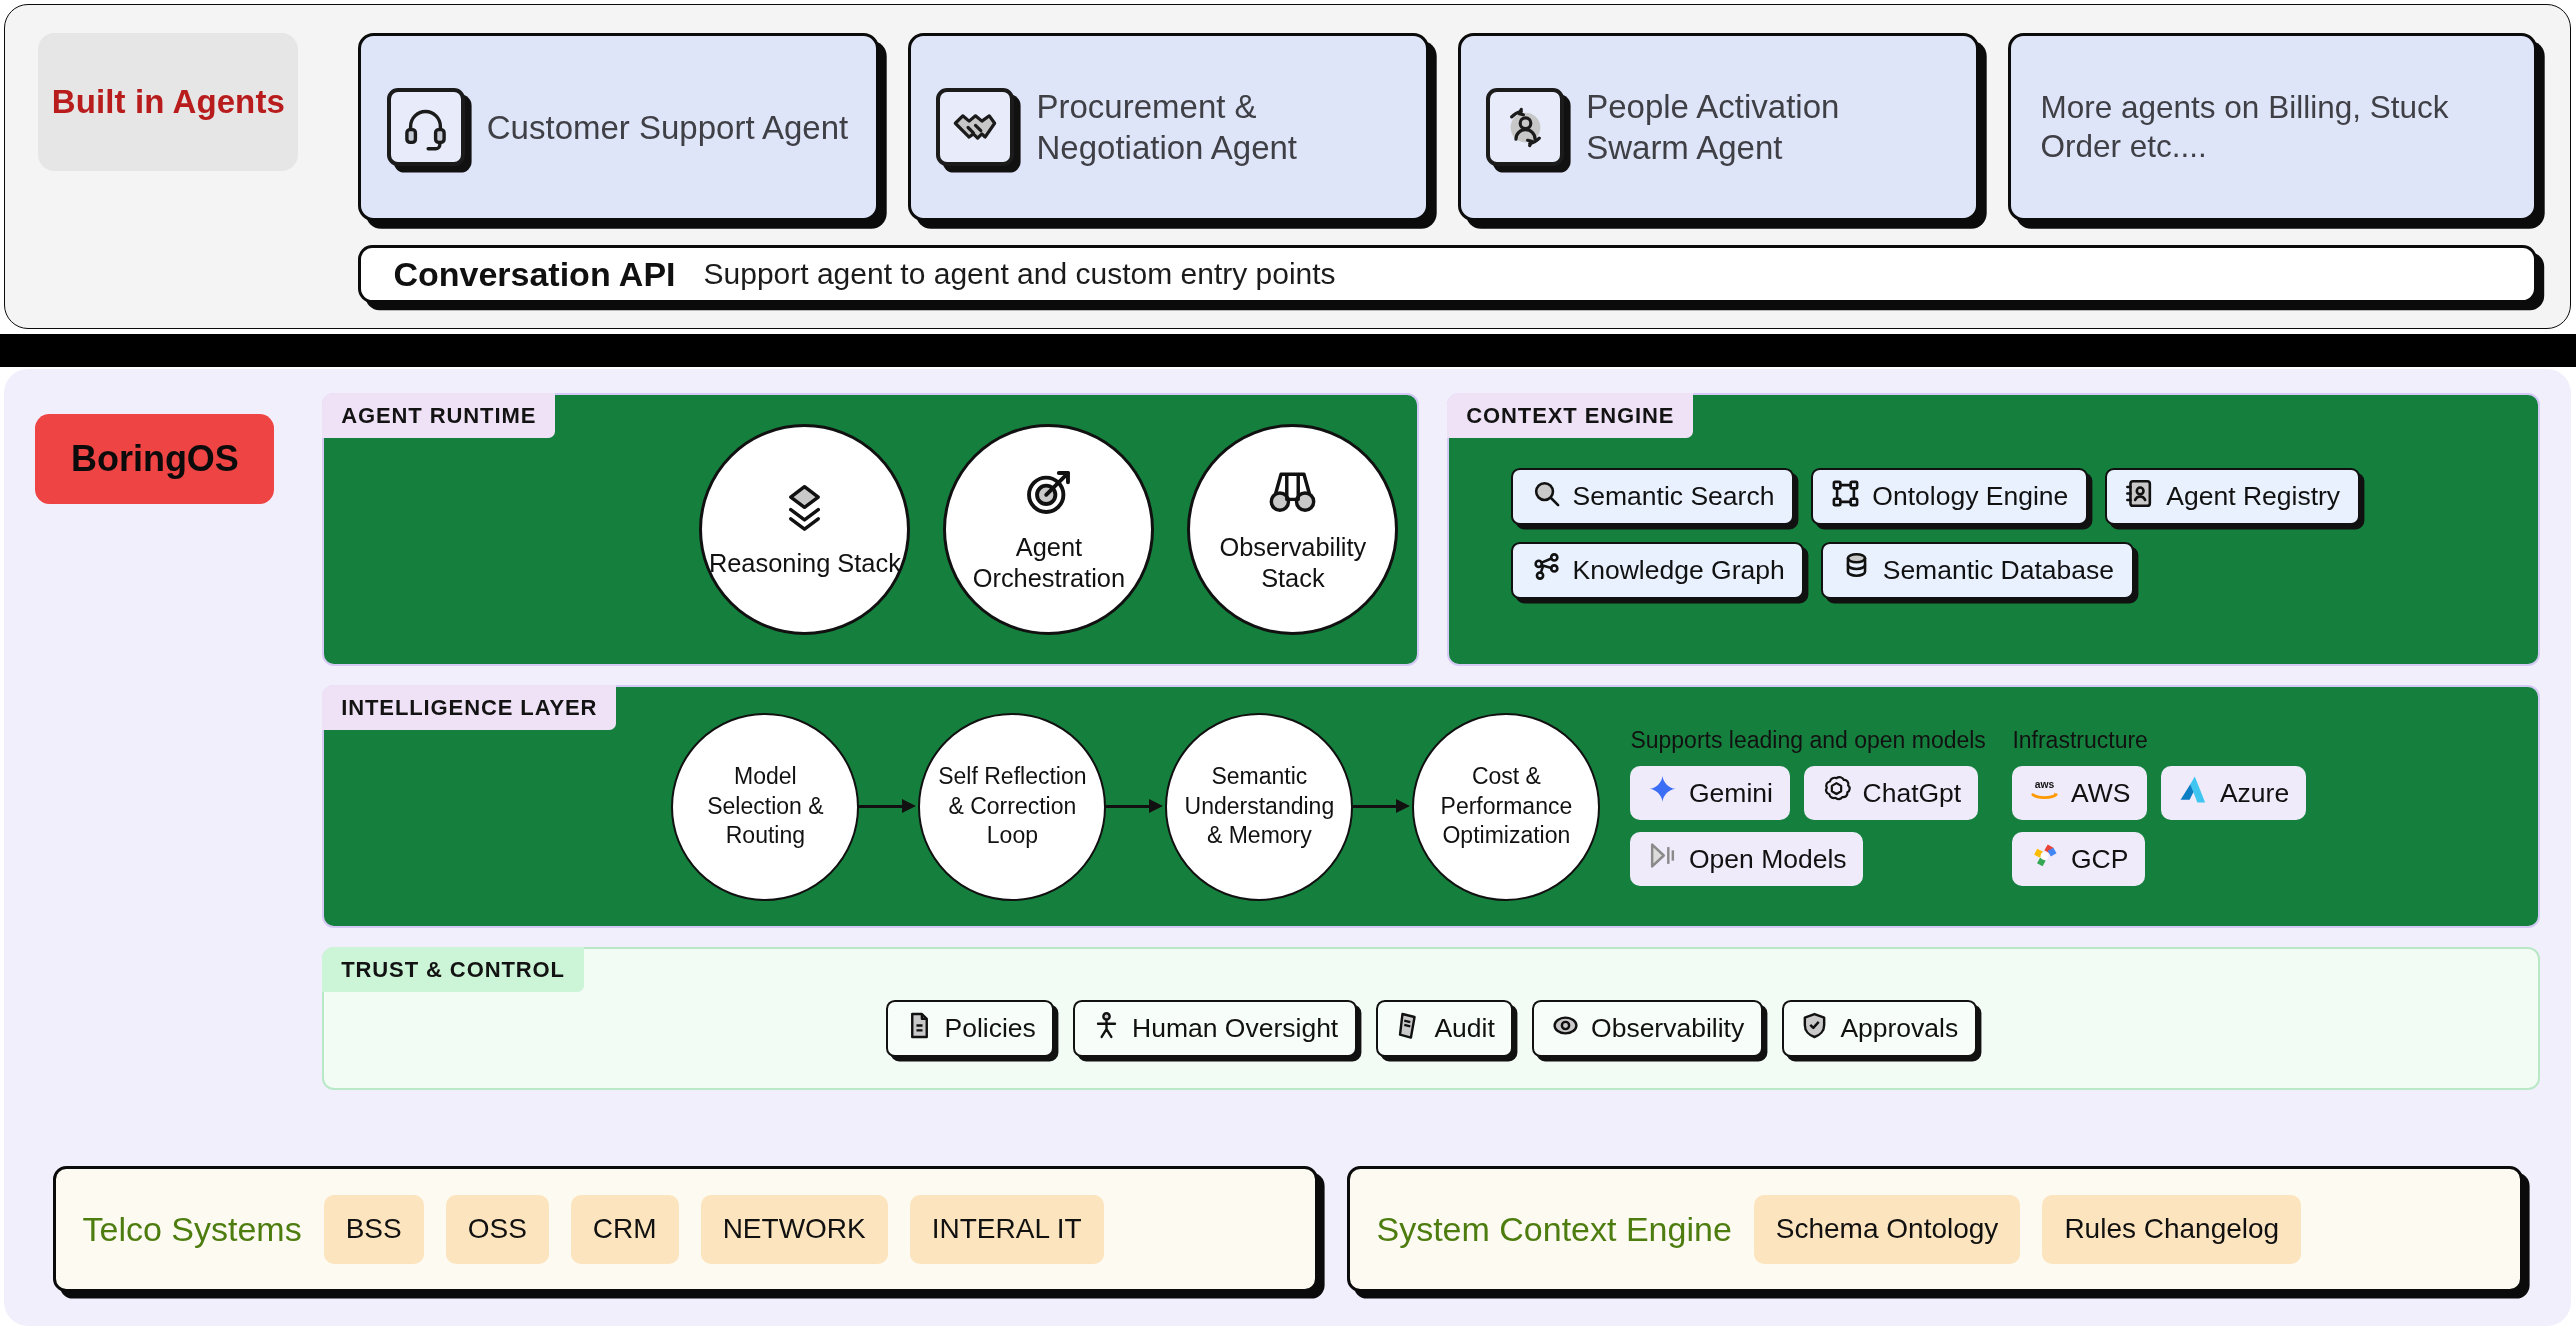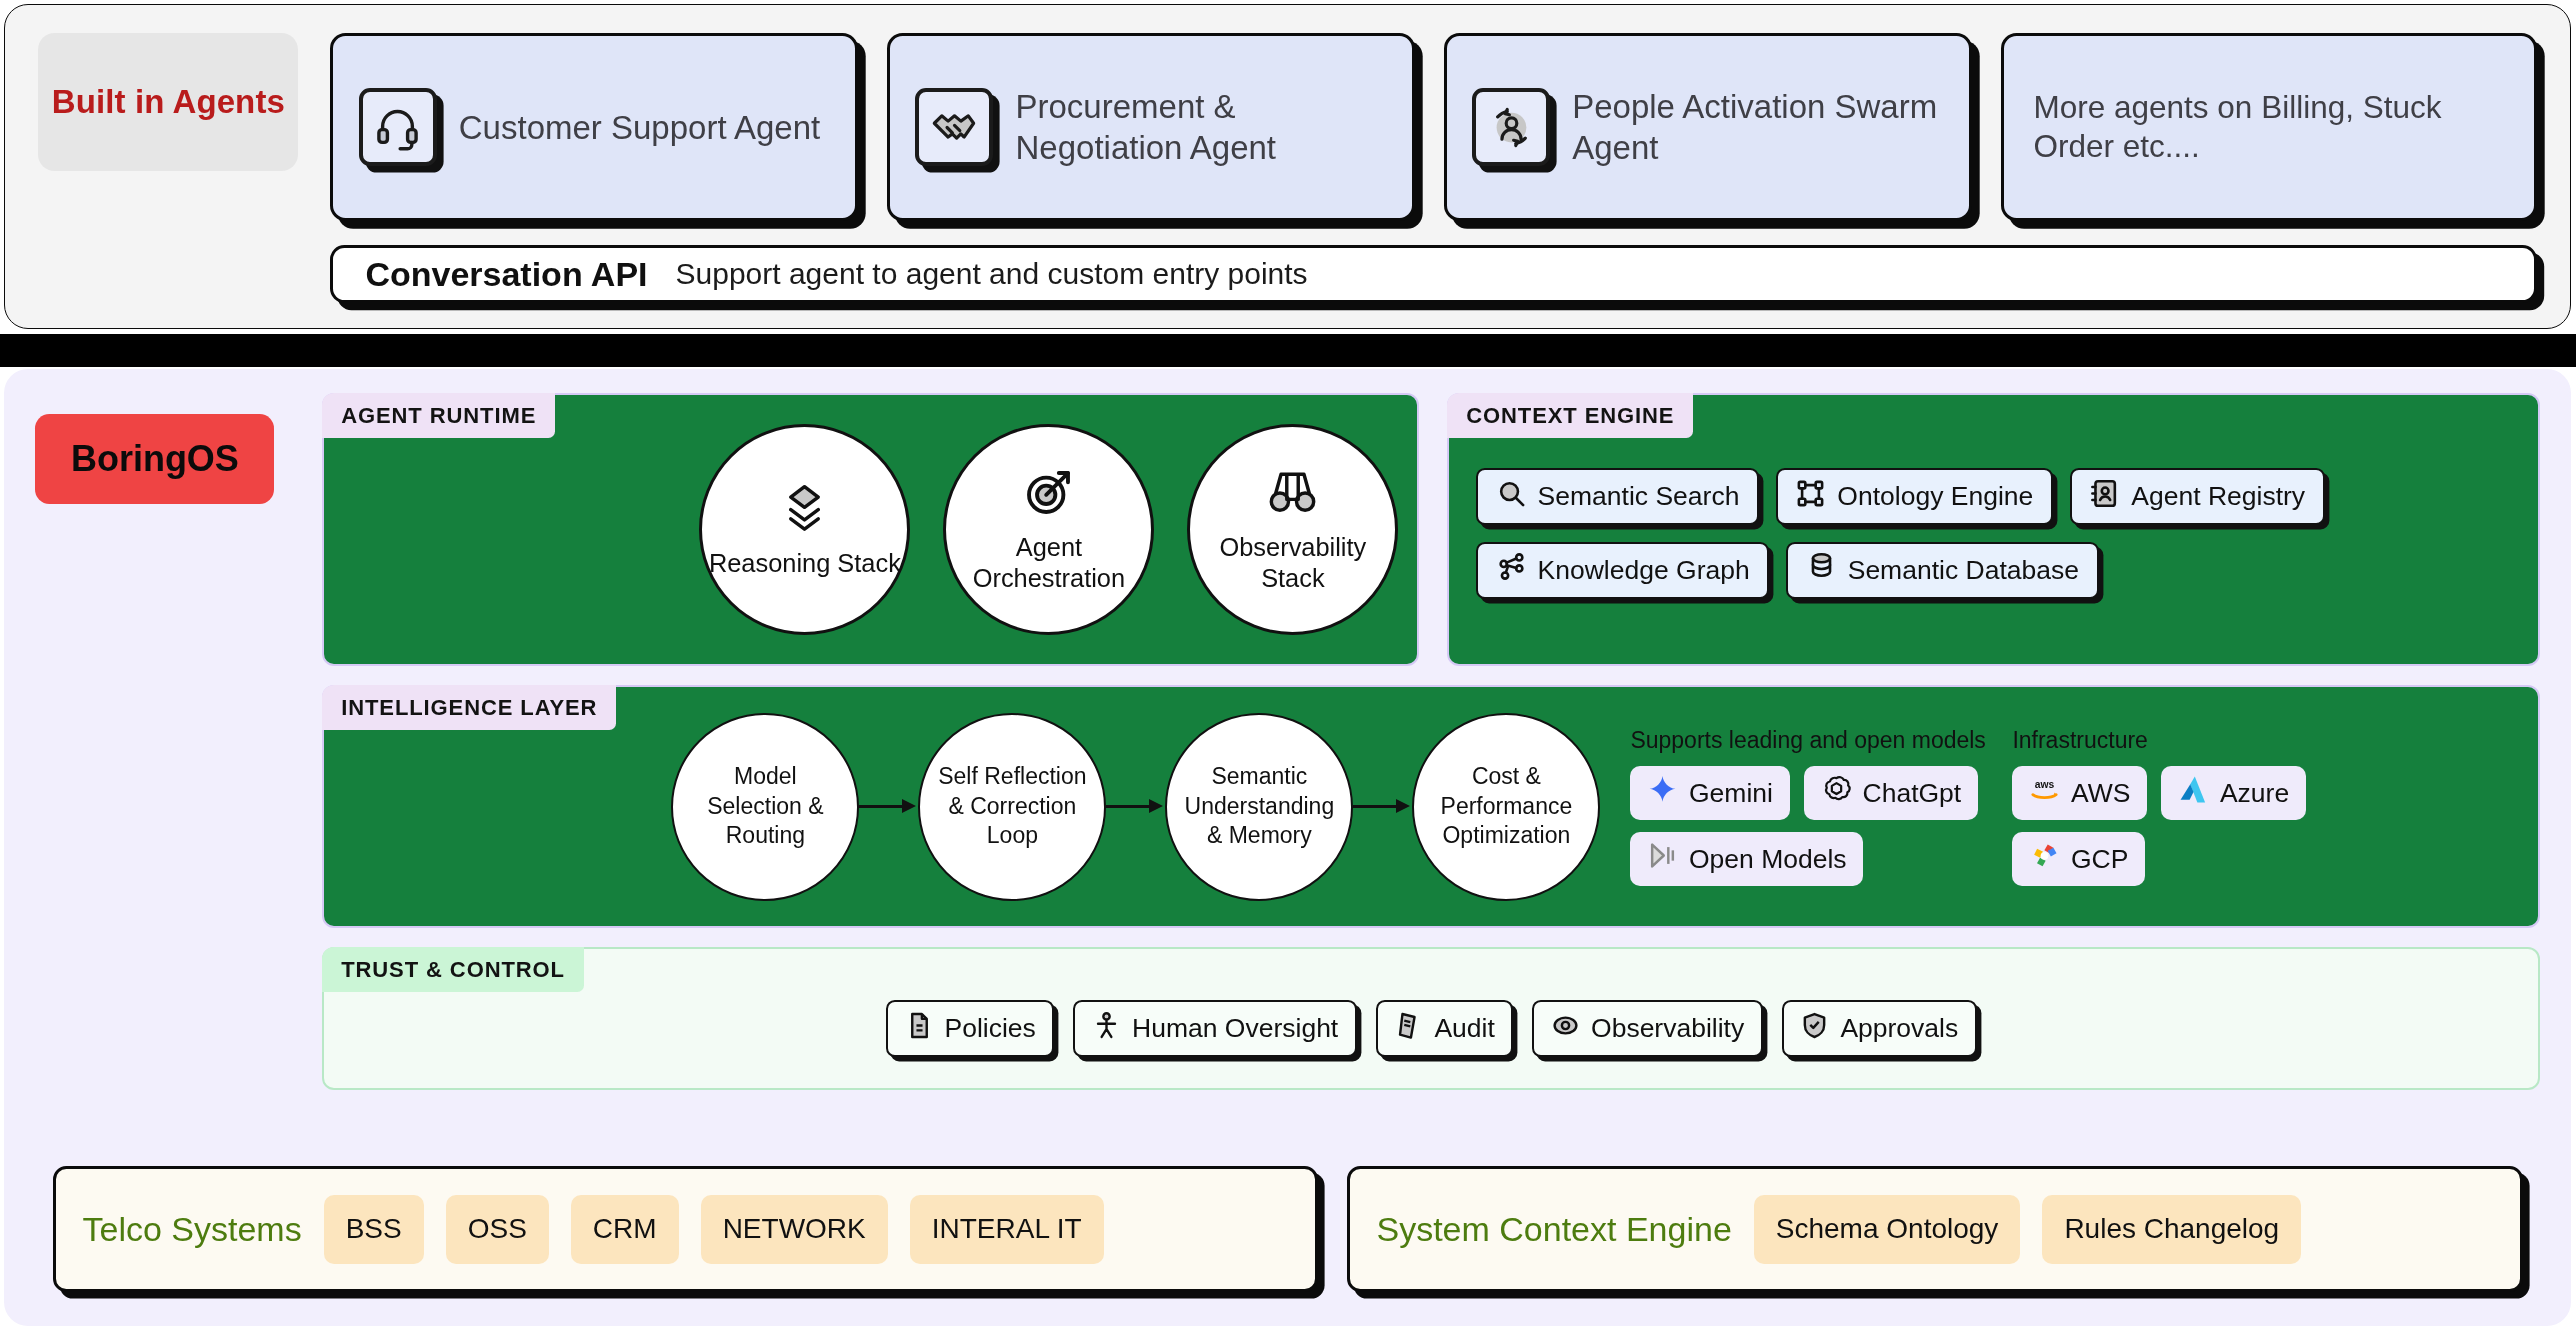--- a/index.html
+++ b/index.html
@@ -18,21 +18,21 @@
     border:1.7px solid #0b0b0b;
     display:flex; padding:28px 33px 25.4px 33px; gap:32px;
   }
   .builtin-badge{
     flex:0 0 auto; width:260px; height:138px;
     background:#E6E6E6; border-radius:16.6px;
     display:flex; align-items:center; justify-content:center;
     font-size:33px; font-weight:700; color:#b91c1c; line-height:1.22;
     text-align:center; letter-spacing:0.1px;
   }
-  .agents-right{ flex:1 1 auto; display:flex; flex-direction:column; gap:24px; min-width:0; }
+  .agents-right{ flex:1 1 auto; display:flex; flex-direction:column; gap:24px; min-width:0;margin-left:28px; }
   .agents-row{ display:flex; gap:29px; }
   .agent-card{
     flex:1 1 0; min-width:0; height:188px;
     background:#DFE5F8; border:3.9px solid #0b0b0b; border-radius:15.5px;
     box-shadow:7.7px 7.7px 0 #0b0b0b;
     display:flex; align-items:center; gap:22px; padding:0 25.4px;
   }
   .agent-iconbox{
     flex:0 0 auto; width:78px; height:78px;
     background:#E7EBFA; border:4.4px solid #1b1b1b; border-radius:11px;
@@ -101,21 +101,21 @@
     background:#fff; display:flex; flex-direction:column;
     align-items:center; justify-content:center; gap:10px; text-align:center;
   }
   .circ svg{ width:55px; height:55px; }
   .circ .clabel{ font-size:25.4px; line-height:1.22; color:#111; }
 
   .ctx-body{
     height:100%; padding:73px 0 0 26.5px;
     display:flex; flex-direction:column; gap:16.6px; align-items:flex-start;
   }
-  .chiprow{ display:flex; gap:16.6px; flex-wrap:nowrap; }
+  .chiprow{ display:flex; gap:16.6px; flex-wrap:nowrap;margin-left:35px; }
   .chip{
     display:inline-flex; align-items:center; gap:11px;
     height:57px; padding:0 17.7px;
     background:#E8F1FD; border:2.8px solid #111; border-radius:8.8px;
     box-shadow:4.4px 4.4px 0 #111;
     font-size:26.5px; color:#111; white-space:nowrap;
   }
   .chip svg{ width:31px; height:31px; flex:0 0 auto; }
 
   

